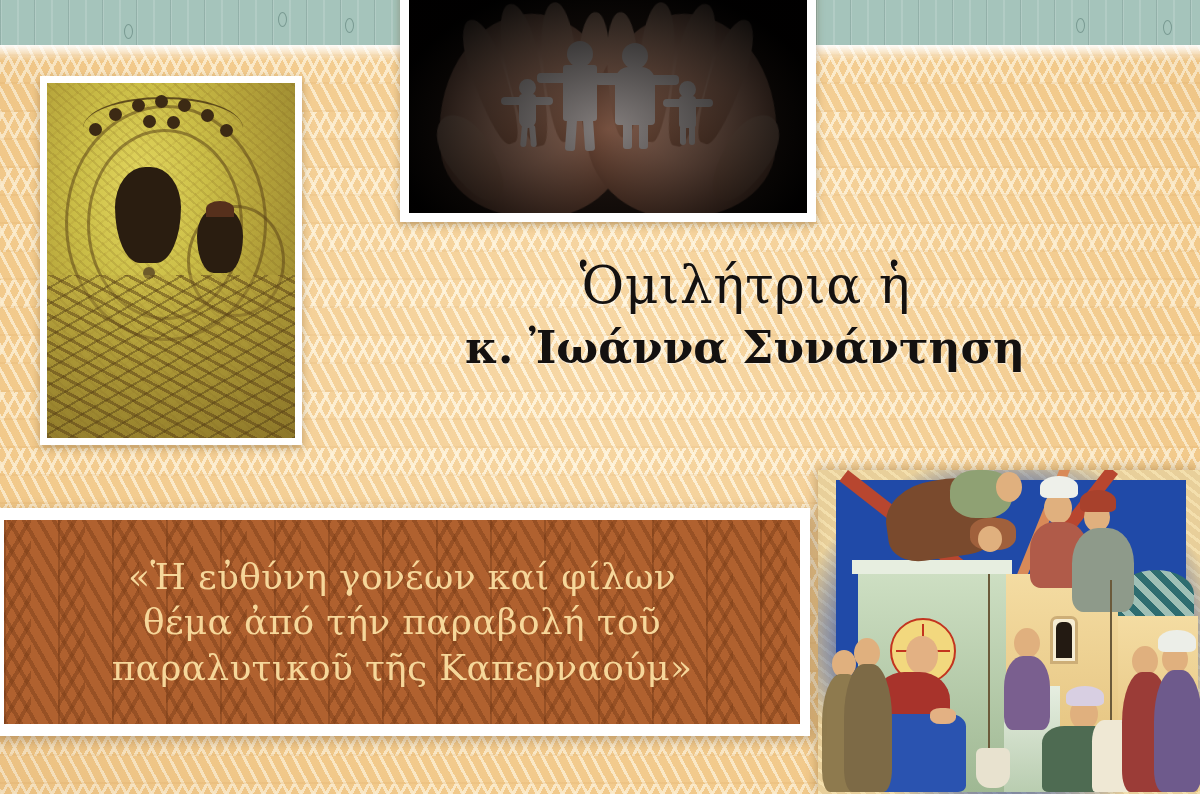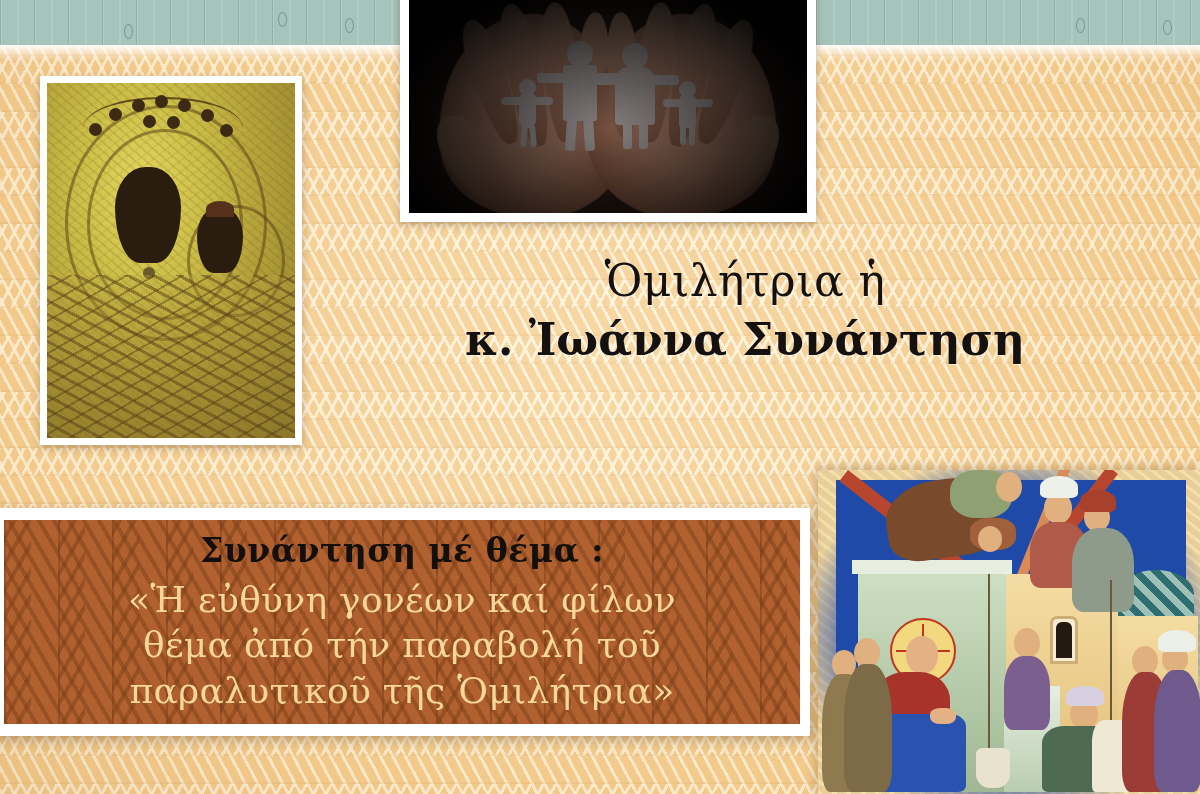--- a/index.html
+++ b/index.html
@@ -168,21 +168,21 @@
   .nimbus .cross-h{position:absolute;top:50%;left:4px;right:4px;height:2px;margin-top:-1px;background:#c3341f;}
   .rope{position:absolute;width:2px;background:#6b5a3a;}
   .stretcher{position:absolute;background:#e8e2cf;border-radius:4px;}
 
   
   #headline{
     position:absolute;left:300px;top:258px;width:890px;
     text-align:center;color:#141110;line-height:1.06;
     text-shadow:0 1px 0 rgba(255,255,255,.45);
   }
-  #headline .l1{font-size:44px;letter-spacing:.5px;}
+  #headline .l1{font-size:52px;letter-spacing:.5px;}
   #headline .l2{font-size:44px;letter-spacing:.5px;margin-top:12px;}
   #headline .l3{font-size:44px;font-weight:700;margin-top:12px;}
 
   
   #theme-banner{
     position:absolute;left:-8px;top:508px;width:818px;height:228px;
     background:#fff;
     box-shadow:2px 4px 12px rgba(90,55,20,.35);
     padding:12px 10px 12px 12px;
     box-sizing:border-box;
@@ -410,21 +410,20 @@
 
   <div id="headline">
     <div class="l1">Ὁμιλήτρια ἡ</div>
     <div class="l3">κ. Ἰωάννα Συνάντηση</div>
   </div>
 
   <div id="theme-banner">
     <div class="banner-inner">
       <div class="alt"></div>
       <div class="banner-text">
-        <div class="banner-title">Συνάντηση μέ θέμα :</div>
         <div class="banner-line">«Ἡ εὐθύνη γονέων καί φίλων</div>
         <div class="banner-line">θέμα ἀπό τήν παραβολή τοῦ</div>
-        <div class="banner-line">παραλυτικοῦ τῆς Ὁμιλήτρια»</div>
+        <div class="banner-line">παραλυτικοῦ τῆς Καπερναούμ»</div>
       </div>
     </div>
   </div>
 
 </div>
 
 </body></html>

